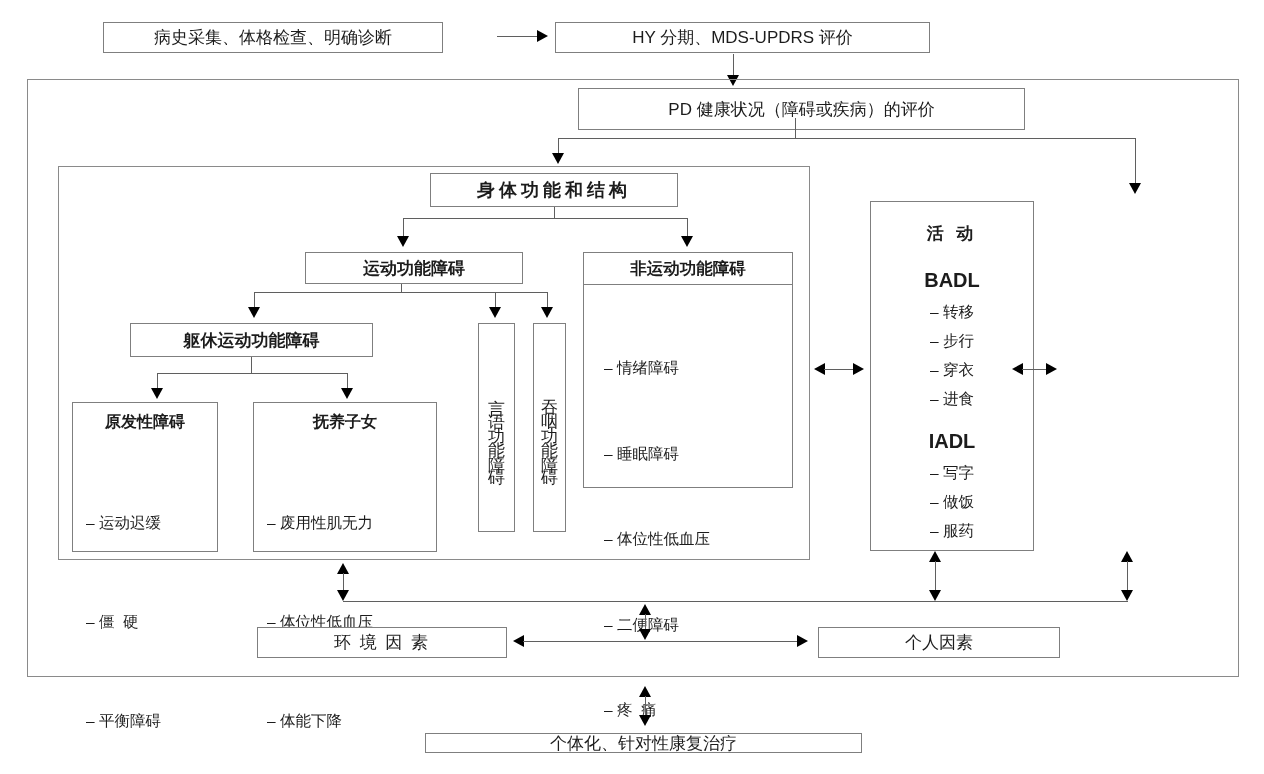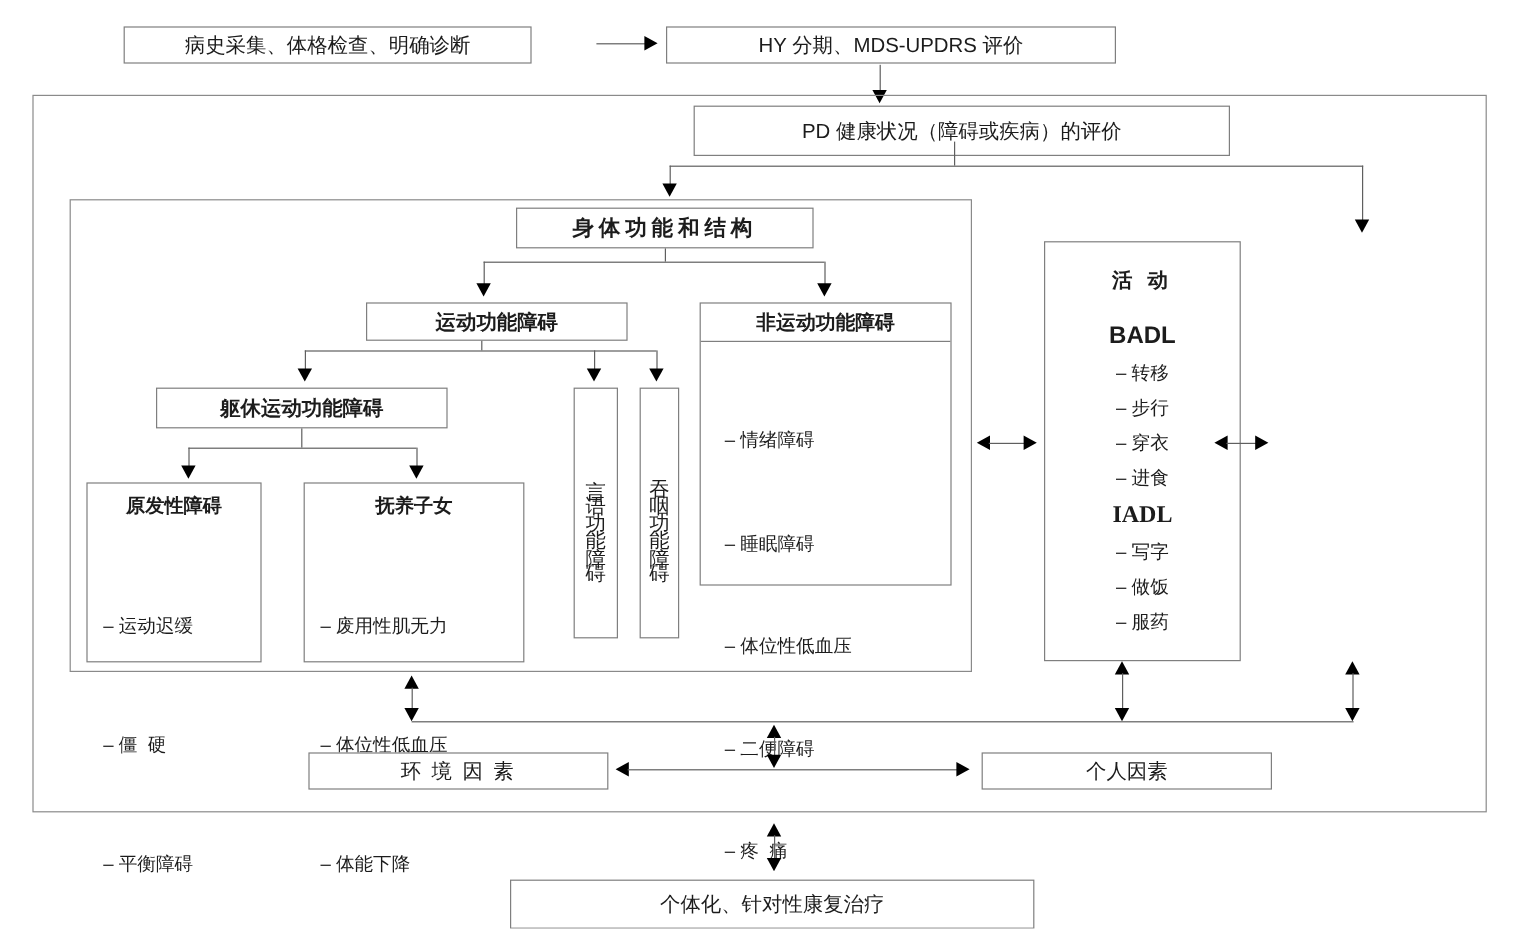--- a/index.html
+++ b/index.html
@@ -134,21 +134,21 @@
 
   <div class="col" style="left:870px;top:201px;width:164px;height:350px;">
     <div class="ctitle" style="letter-spacing:4px;">活 动</div>
     <div class="csub" style="margin-top:24px;">BADL</div>
     <div class="citems" style="margin-top:5px;">
       <div class="citem">– 转移</div>
       <div class="citem">– 步行</div>
       <div class="citem">– 穿衣</div>
       <div class="citem">– 进食</div>
     </div>
-    <div class="csub" style="margin-top:5px;font-family:Liberation Serif, serif;">IADL</div>
+    <div class="csub" style="margin-top:17px;">IADL</div>
     <div class="citems" style="margin-top:5px;">
       <div class="citem">– 写字</div>
       <div class="citem">– 做饭</div>
       <div class="citem">– 服药</div>
     </div>
   </div>
 
 
   <div class="ah left" style="left:814px;top:363px;"></div>
   <div class="hline" style="left:824px;top:369px;width:31px;"></div>
@@ -182,17 +182,17 @@
   <div class="ah left" style="left:513px;top:635px;"></div>
   <div class="hline" style="left:523px;top:641px;width:276px;"></div>
   <div class="ah right" style="left:797px;top:635px;"></div>
   <div class="box" style="left:818px;top:627px;width:242px;height:31px;">
     <span>个人因素</span>
   </div>
 
   <div class="ah up" style="left:639px;top:686px;"></div>
   <div class="vline" style="left:645px;top:696px;height:21px;"></div>
   <div class="ah down" style="left:639px;top:715px;"></div>
-  <div class="box" style="left:425px;top:733px;width:437px;height:41px;">
+  <div class="box" style="left:425px;top:733px;width:437px;height:20px;">
     <span>个体化、针对性康复治疗</span>
   </div>
 
 </div>
 
 </body></html>

